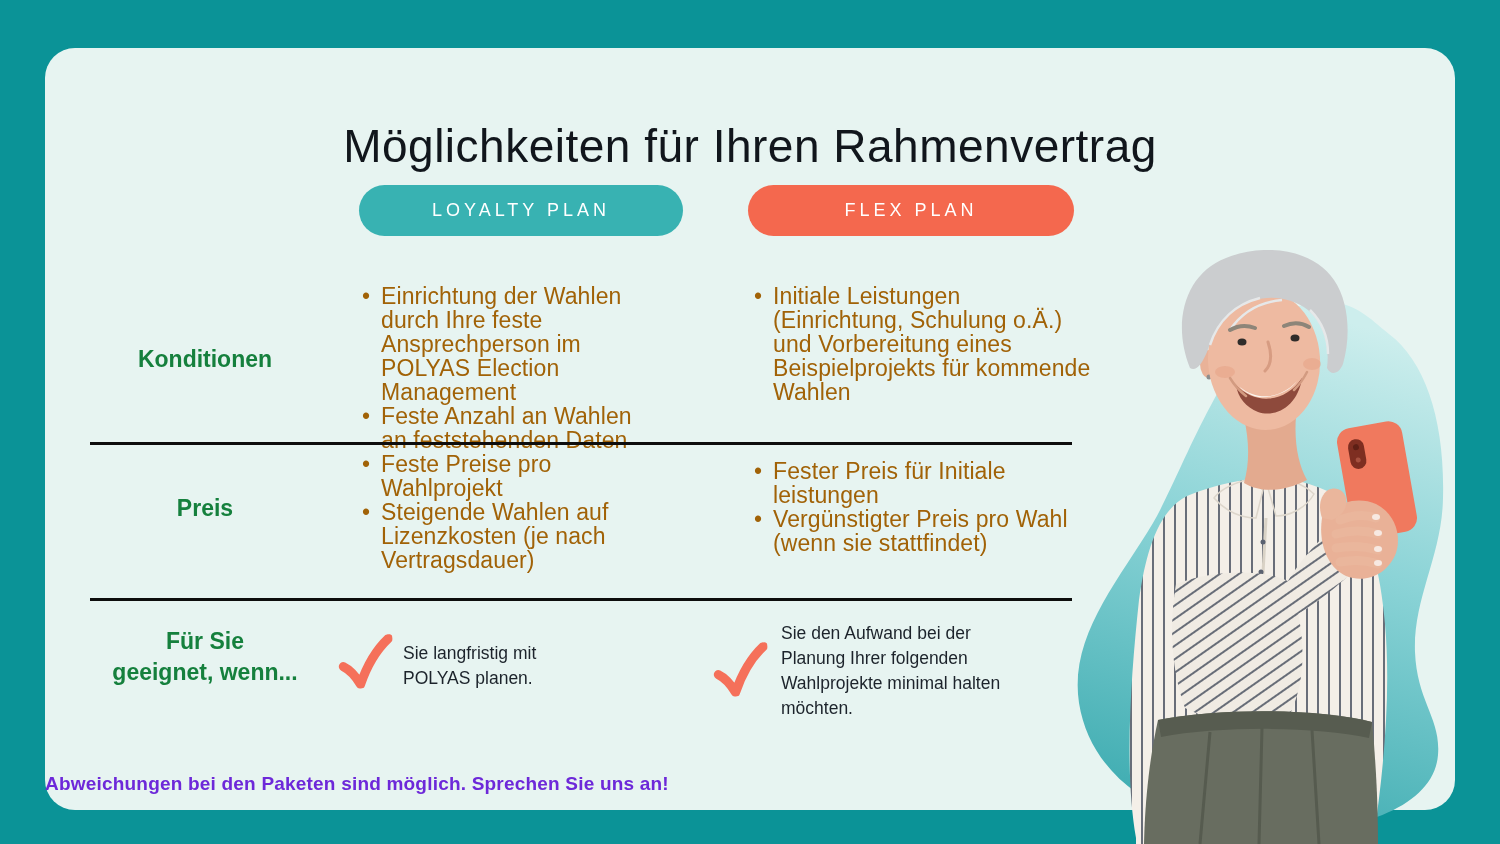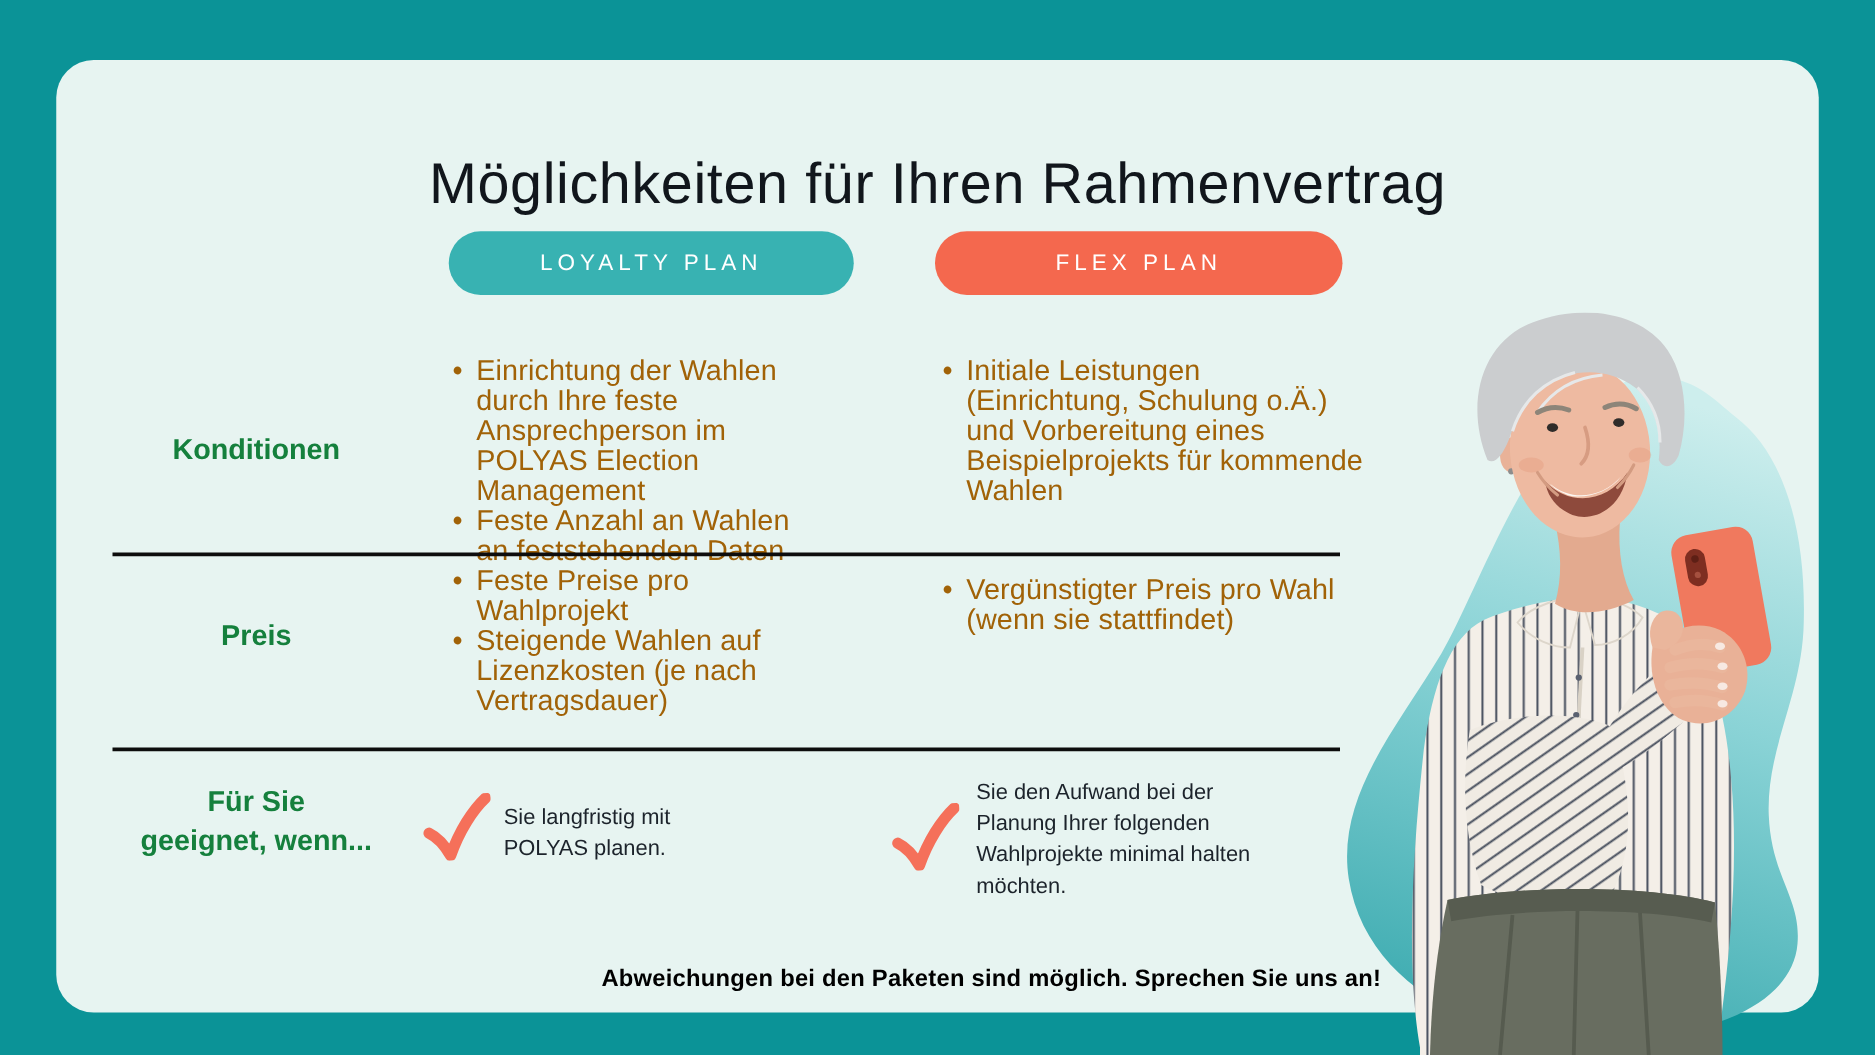--- a/index.html
+++ b/index.html
@@ -47,22 +47,22 @@
   .divider.d2{top:550px;}
   .check{position:absolute;width:56px;height:52px;}
   .check.c1{left:293px;top:588px;transform:rotate(-4deg);}
   .check.c2{left:668px;top:596px;transform:rotate(-4deg);}
   .check-text{
     position:absolute;font-size:17.5px;line-height:25px;color:#1c232b;
   }
   .check-text.t1{left:358px;top:593px;width:180px;}
   .check-text.t2{left:736px;top:573px;width:232px;}
   .footnote{
-    position:absolute;top:725px;left:0;width:1060px;text-align:right;
-    font-size:19px;font-weight:700;letter-spacing:0.2px;color:#000000;
+    position:absolute;top:725px;left:0;width:1060px;text-align:left;
+    font-size:19px;font-weight:700;letter-spacing:0.2px;color:#6d28d9;
   }
   .illustration{position:absolute;left:1060px;top:250px;width:440px;height:594px;}
 </style>
 </head>
 <body>
 
 <div class="card">
 
   <h1 class="title">Möglichkeiten für Ihren Rahmenvertrag</h1>
 
@@ -79,20 +79,21 @@
     </ul>
 
   <div class="divider d1"></div>
 
   <div class="row-label preis">Preis</div>
   <ul class="bullets loyalty-2">
       <li>Feste Preise pro Wahlprojekt</li>
       <li>Steigende Wahlen auf Lizenzkosten (je nach Vertragsdauer)</li>
     </ul>
   <ul class="bullets flex-2">
+      <li>Fester Preis für Initiale leistungen</li>
       <li>Vergünstigter Preis pro Wahl (wenn sie stattfindet)</li>
     </ul>
 
   <div class="divider d2"></div>
 
   <div class="row-label geeignet">Für Sie
 geeignet, wenn...</div>
 
   <svg class="check c1" viewBox="0 0 56 52" aria-hidden="true">
     <path d="M5 29 C12 33 17 40 21 48 C29 29 41 13 52 4" fill="none" stroke="#f5705a" stroke-width="9" stroke-linecap="round" stroke-linejoin="round"></path>

